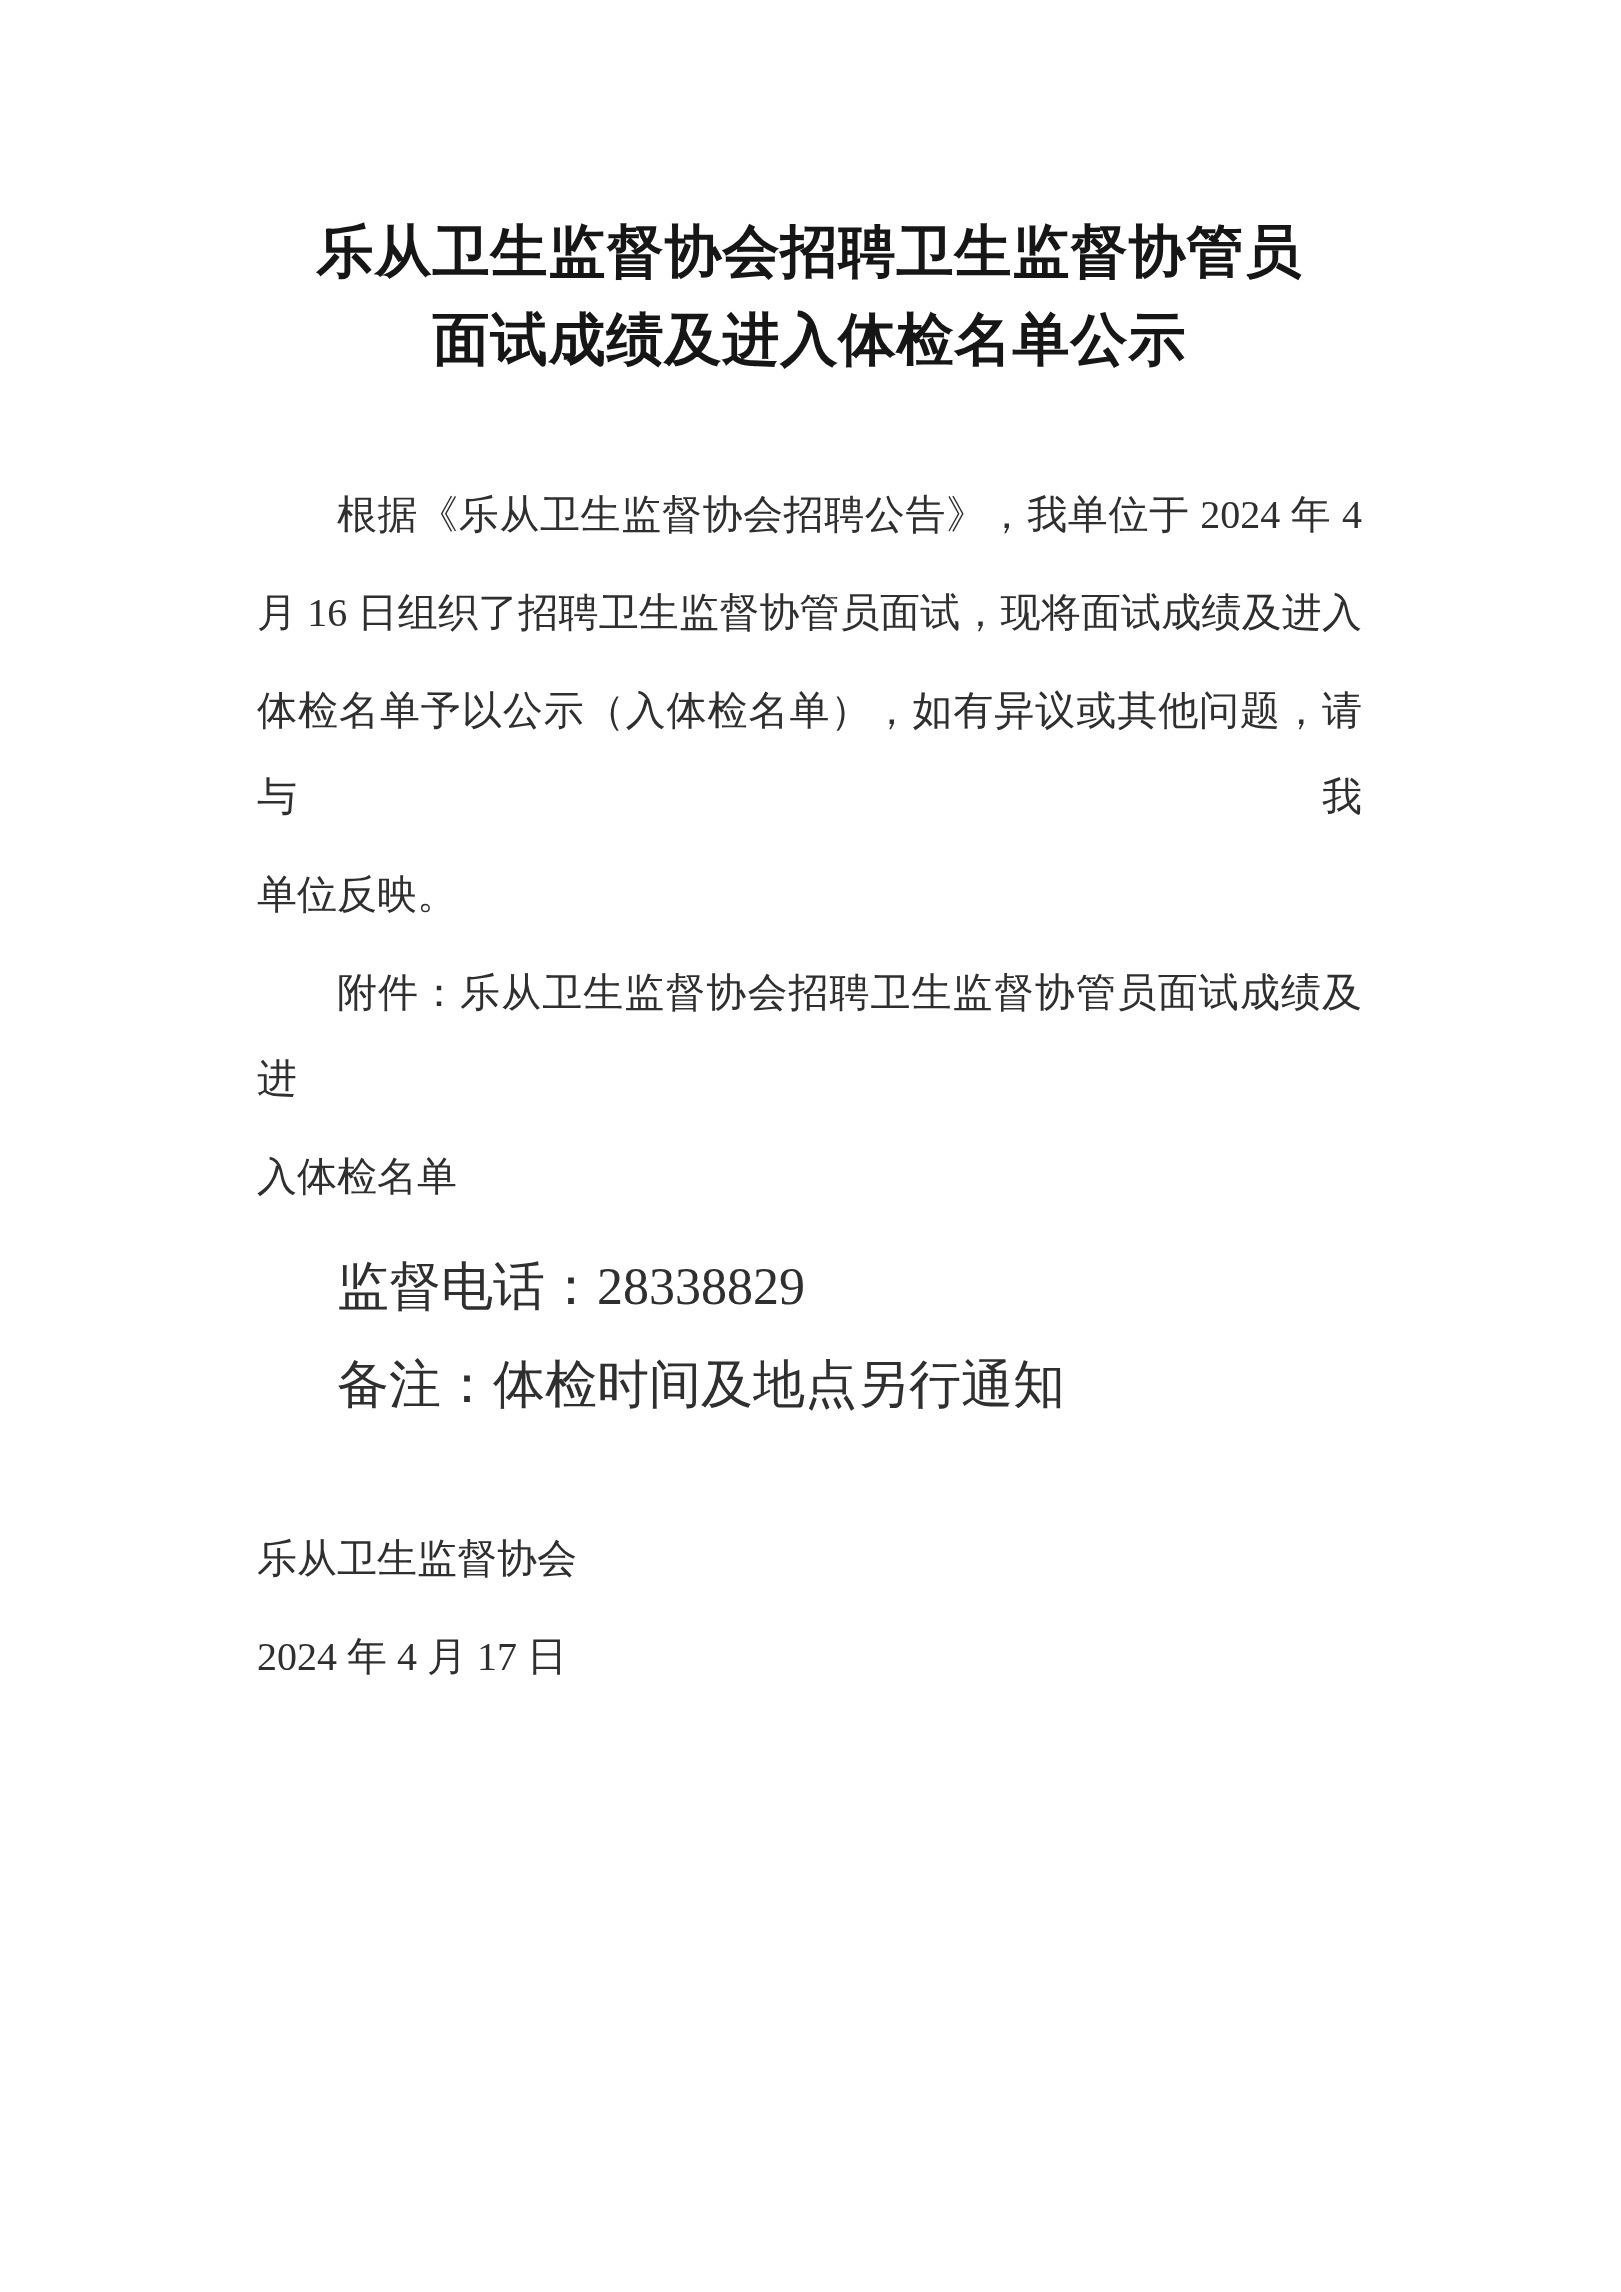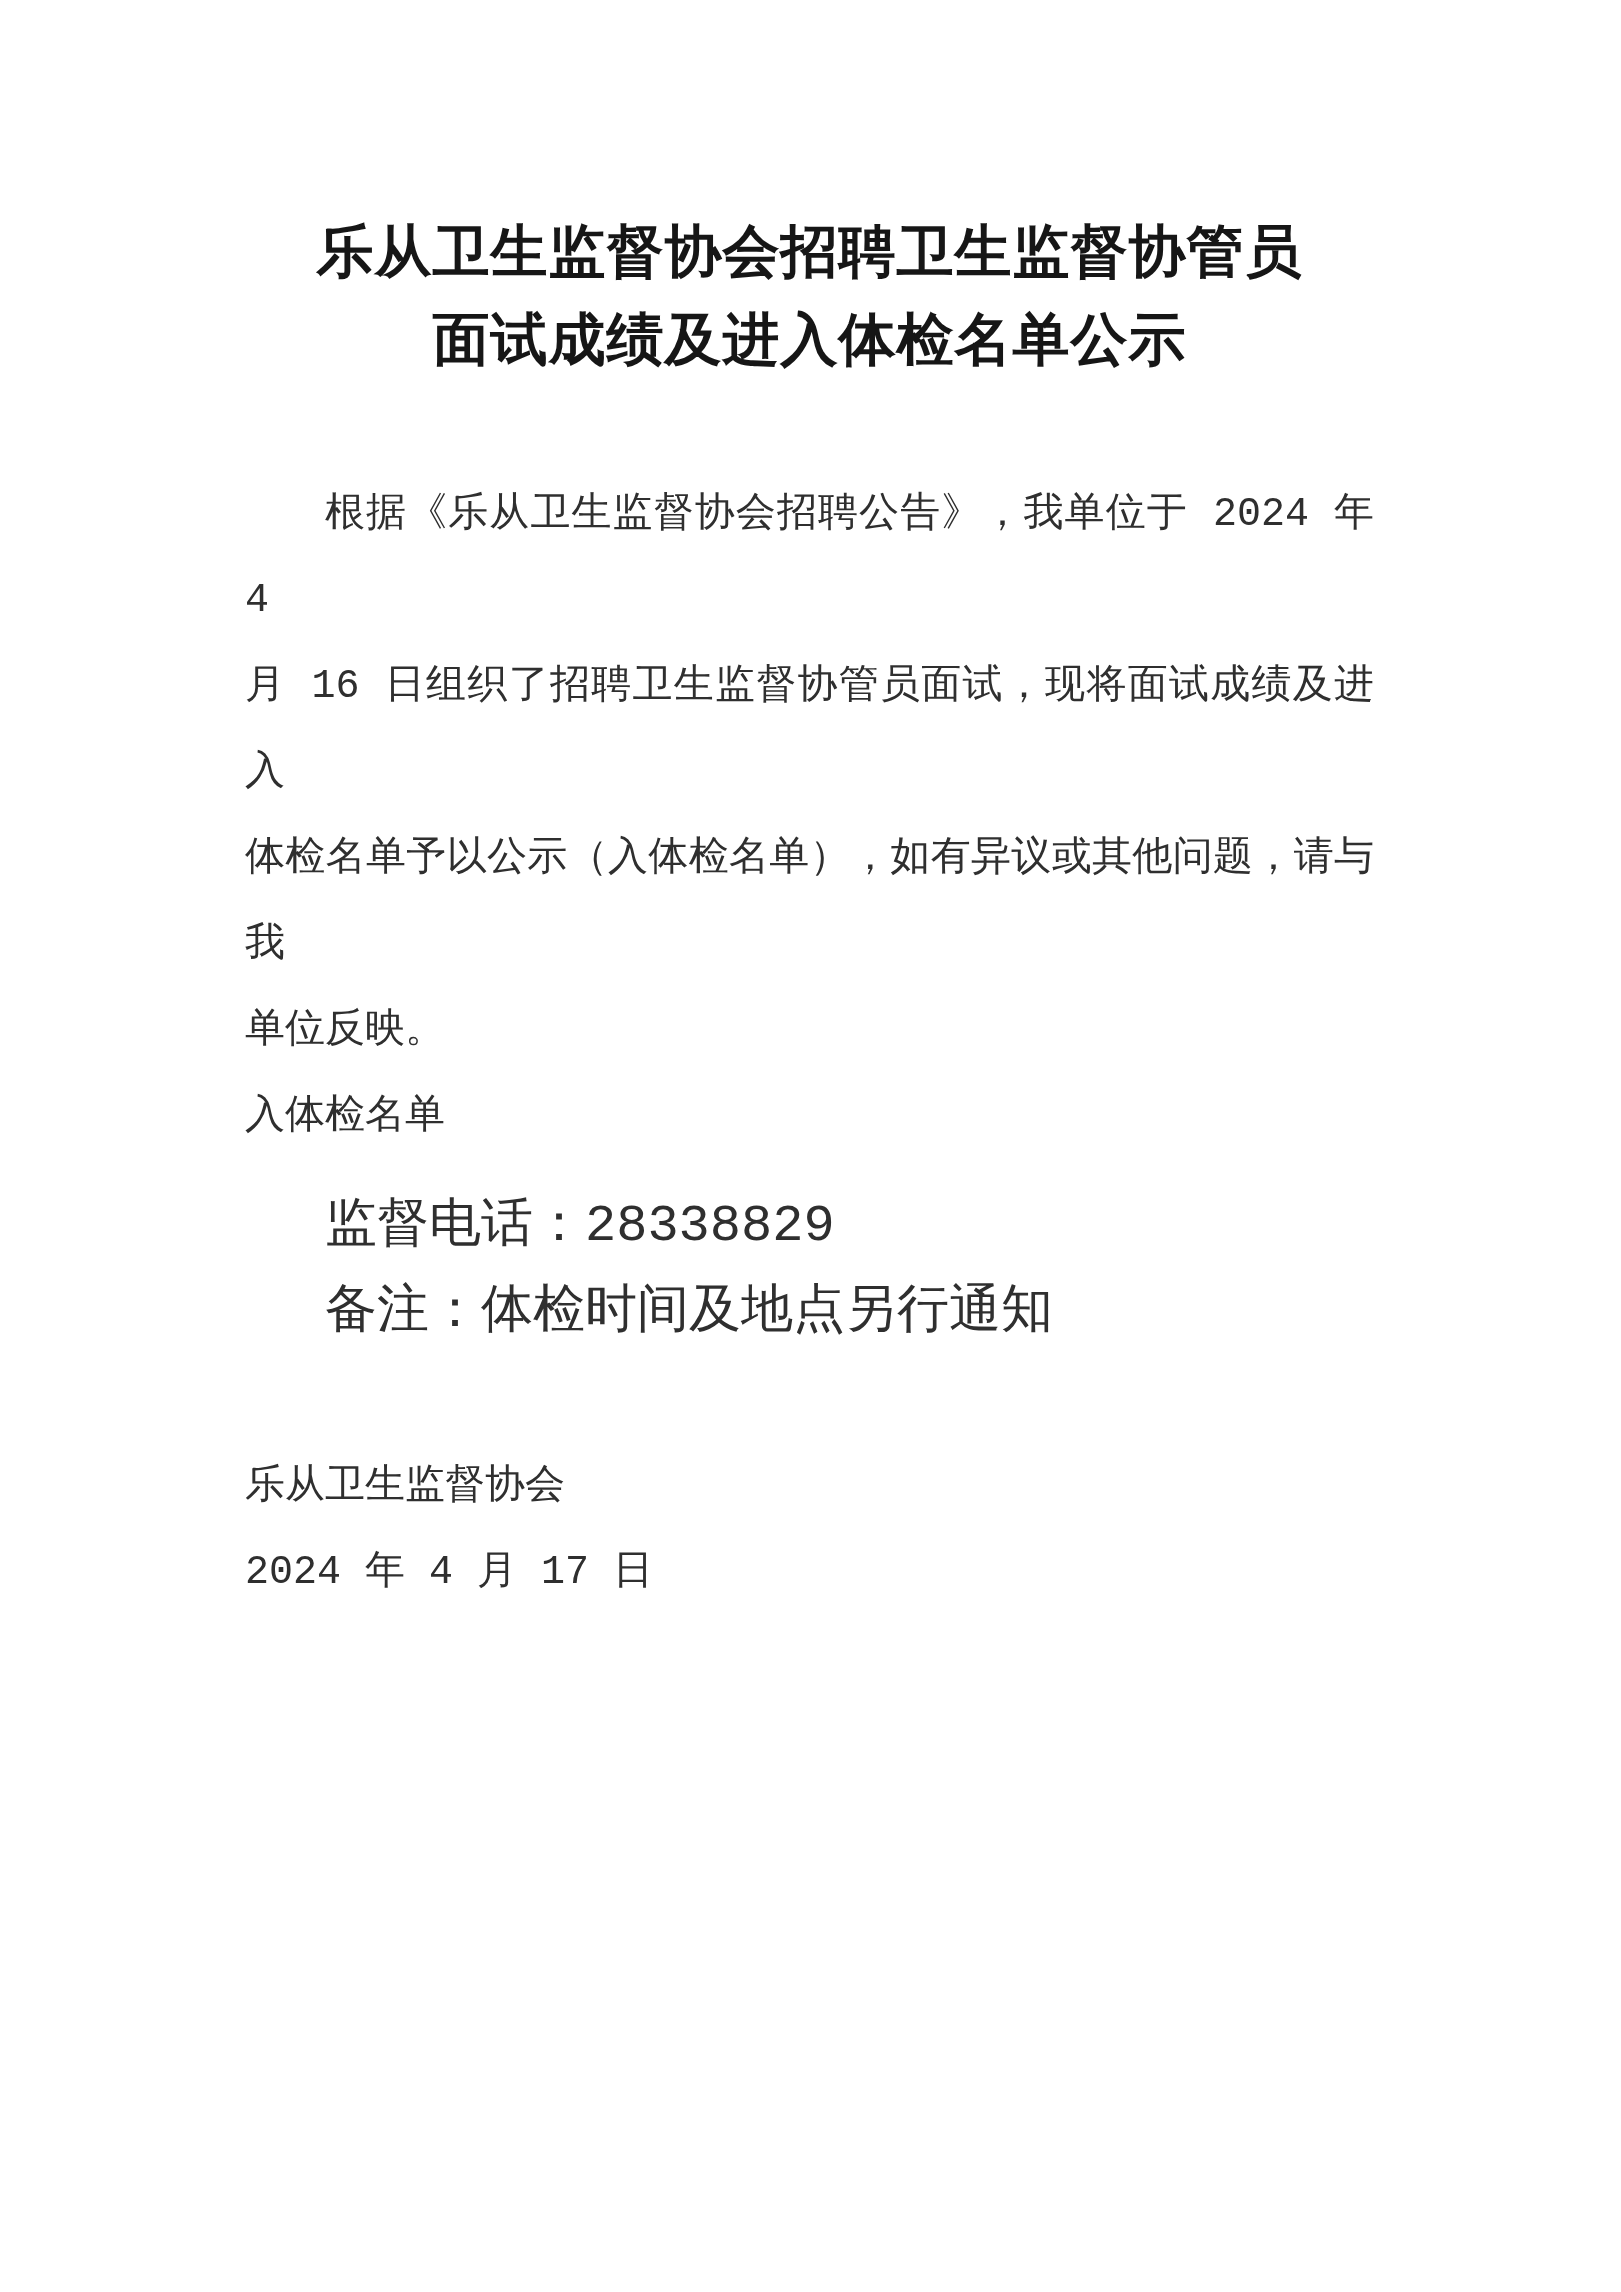--- a/index.html
+++ b/index.html
@@ -35,23 +35,22 @@
     text-align: center;
     color: var(--title-color);
     letter-spacing: 1px;
   }
   .body-block {
     margin-top: 88px;
     font-size: 40px;
     line-height: 86px;
   }
   .line {
-    margin: 0;
+    margin: 12px;
     padding: 0;
-    font-family: Liberation Mono, monospace;
   }
   .fill {
     text-align: justify;
     text-align-last: justify;
   }
   .indent {
     text-indent: 80px;
   }
   .contact-block {
     margin-top: 23.5px;
@@ -76,20 +75,21 @@
     </h1>
 
     <div class="body-block">
       <div>
         <p class="line fill indent">根据《乐从卫生监督协会招聘公告》，我单位于 2024 年 4</p>
         <p class="line fill">月 16 日组织了招聘卫生监督协管员面试，现将面试成绩及进入</p>
         <p class="line fill">体检名单予以公示（入体检名单），如有异议或其他问题，请与我</p>
         <p class="line">单位反映。</p>
       </div>
       <div>
+        <p class="line fill indent">附件：乐从卫生监督协会招聘卫生监督协管员面试成绩及进</p>
         <p class="line">入体检名单</p>
       </div>
     </div>
 
     <div class="contact-block">
       <p class="line indent">监督电话：28338829</p>
       <p class="line indent">备注：体检时间及地点另行通知</p>
     </div>
 
     <div class="signature-block">

